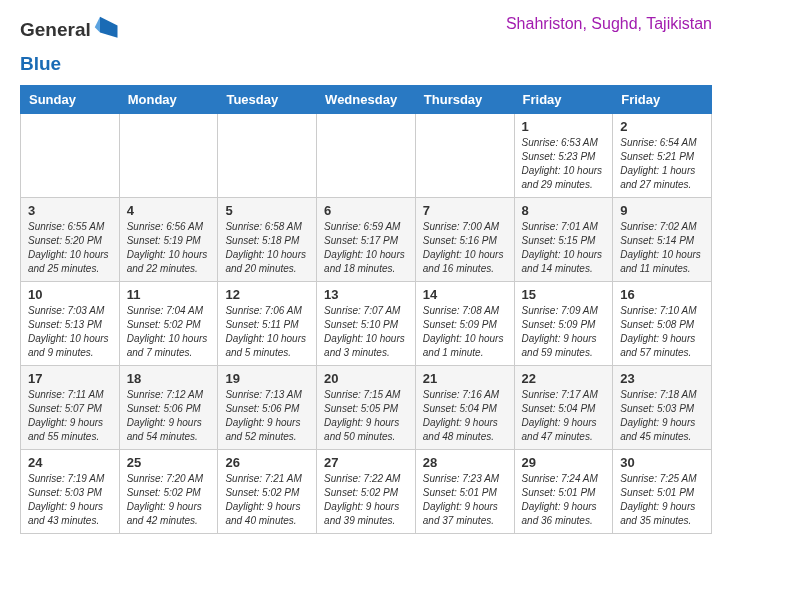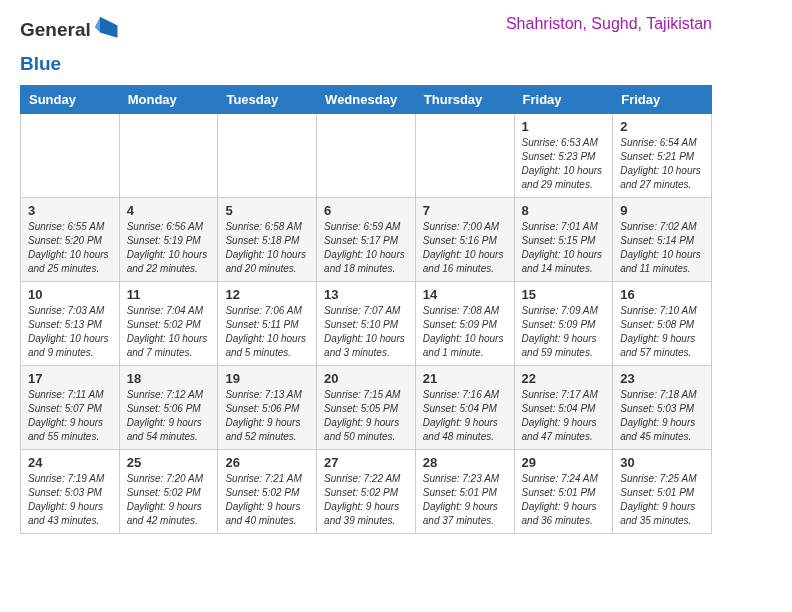--- a/index.html
+++ b/index.html
@@ -86,21 +86,21 @@
           <td class="empty-cell"></td>
           <td class="empty-cell"></td>
           <td class="empty-cell"></td>
           <td class="empty-cell"></td>
           <td>
             <div class="day-num">1</div>
             <div class="day-info"><span>Sunrise: 6:53 AM</span><br><span>Sunset: 5:23 PM</span><br><span>Daylight: 10 hours and 29 minutes.</span><br></div>
           </td>
           <td>
             <div class="day-num">2</div>
-            <div class="day-info"><span>Sunrise: 6:54 AM</span><br><span>Sunset: 5:21 PM</span><br><span>Daylight: 10 hours and 27 minutes.</span><br></div>
+            <div class="day-info"><span>Sunrise: 6:54 AM</span><br><span>Sunset: 5:21 PM</span><br><span>Daylight: 1 hours and 27 minutes.</span><br></div>
           </td>
         </tr>
         <tr>
           <td>
             <div class="day-num">3</div>
             <div class="day-info"><span>Sunrise: 6:55 AM</span><br><span>Sunset: 5:20 PM</span><br><span>Daylight: 10 hours and 25 minutes.</span><br></div>
           </td>
           <td>
             <div class="day-num">4</div>
             <div class="day-info"><span>Sunrise: 6:56 AM</span><br><span>Sunset: 5:19 PM</span><br><span>Daylight: 10 hours and 22 minutes.</span><br></div>

